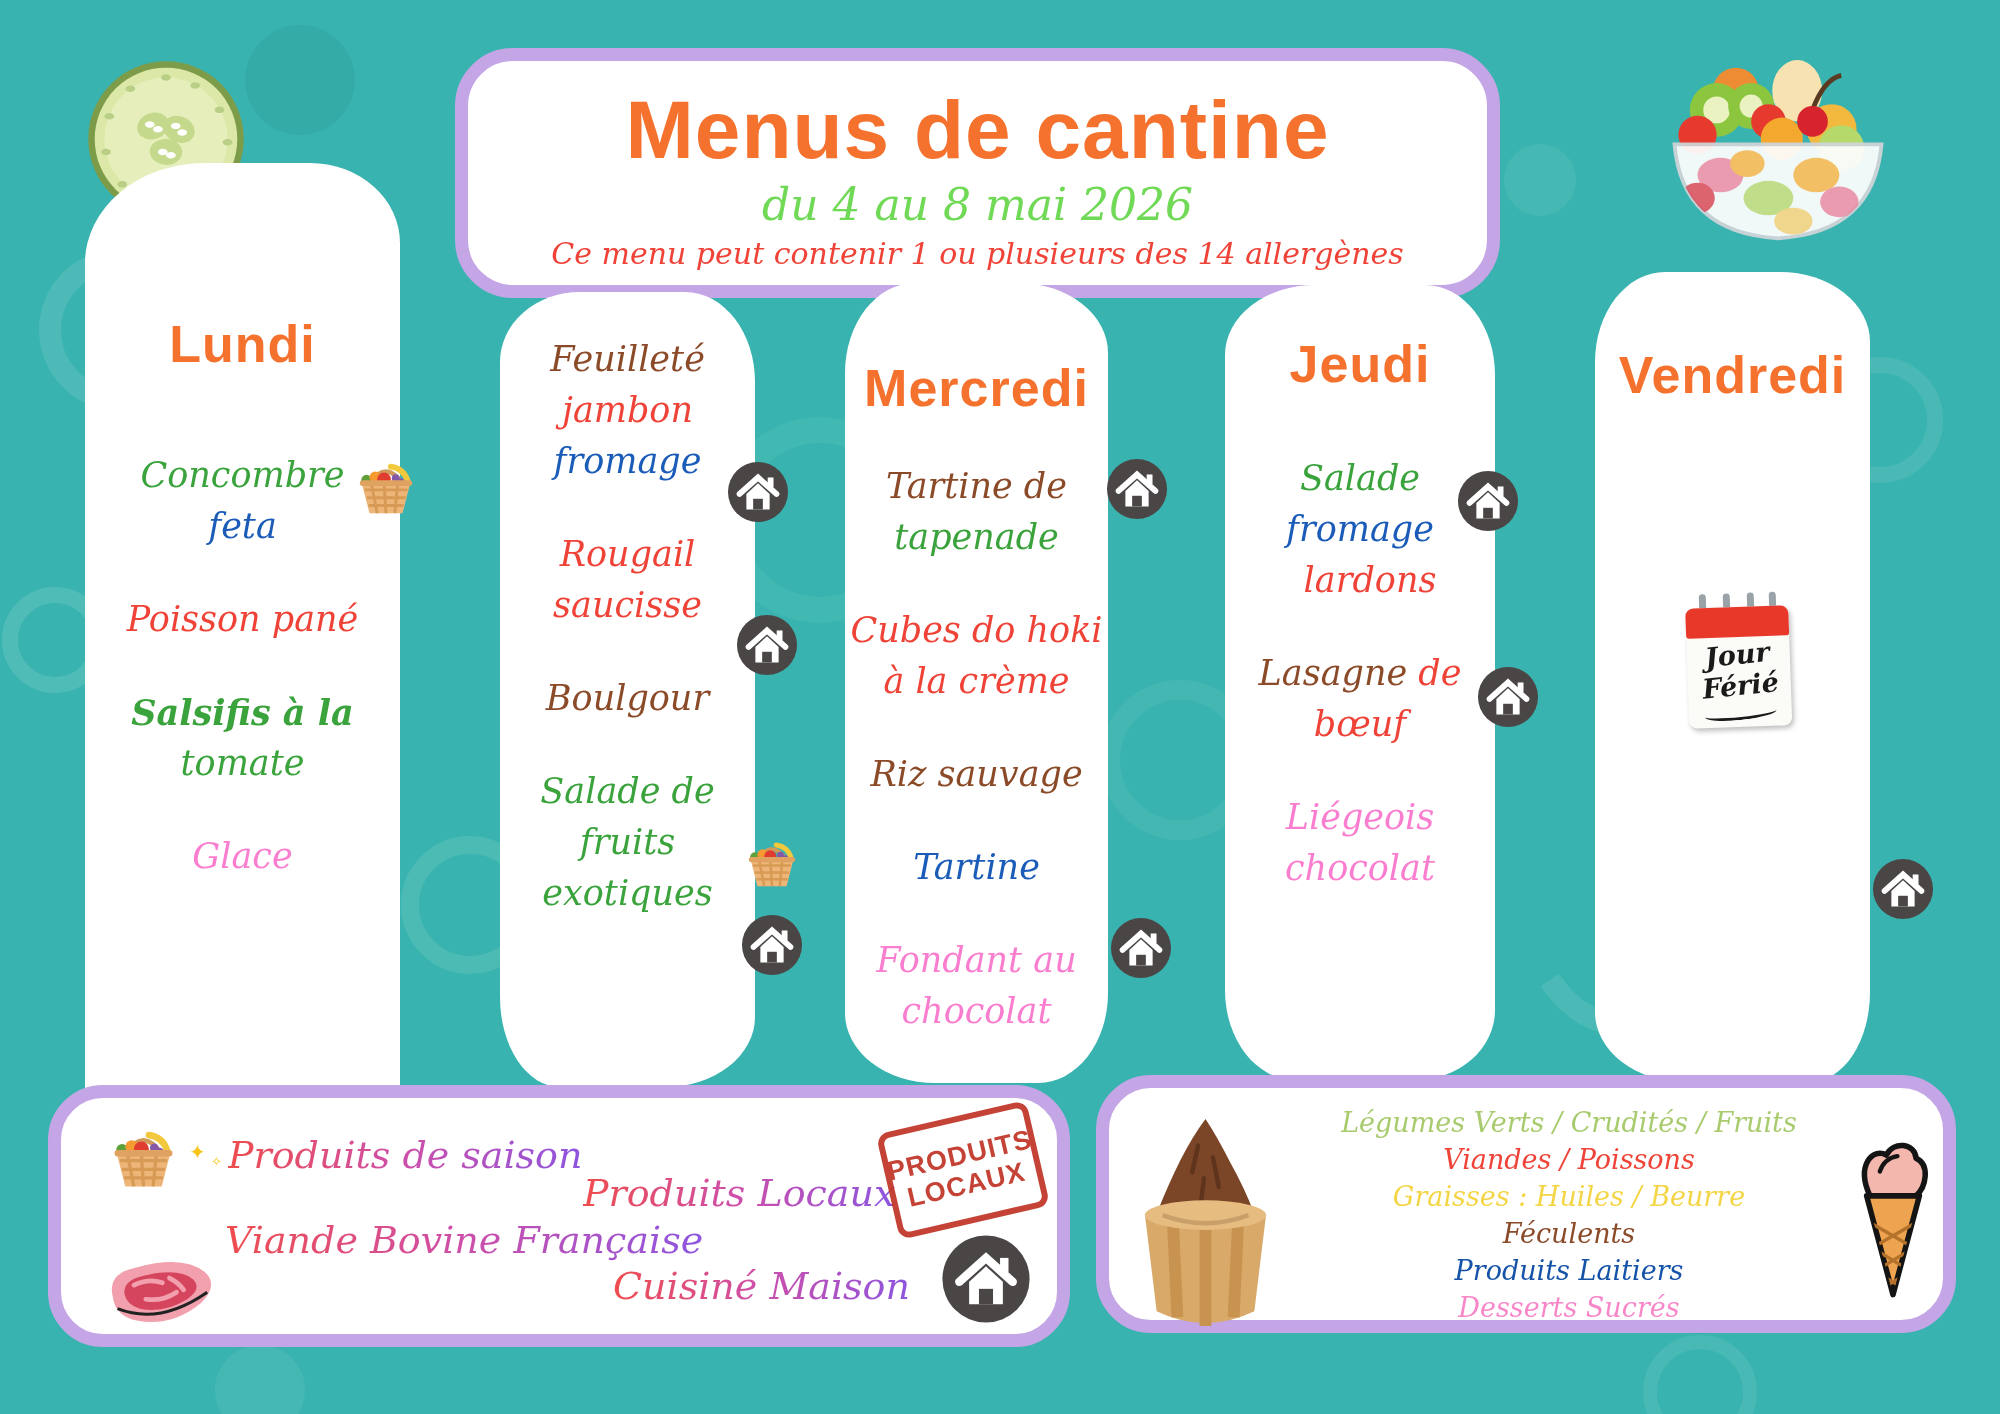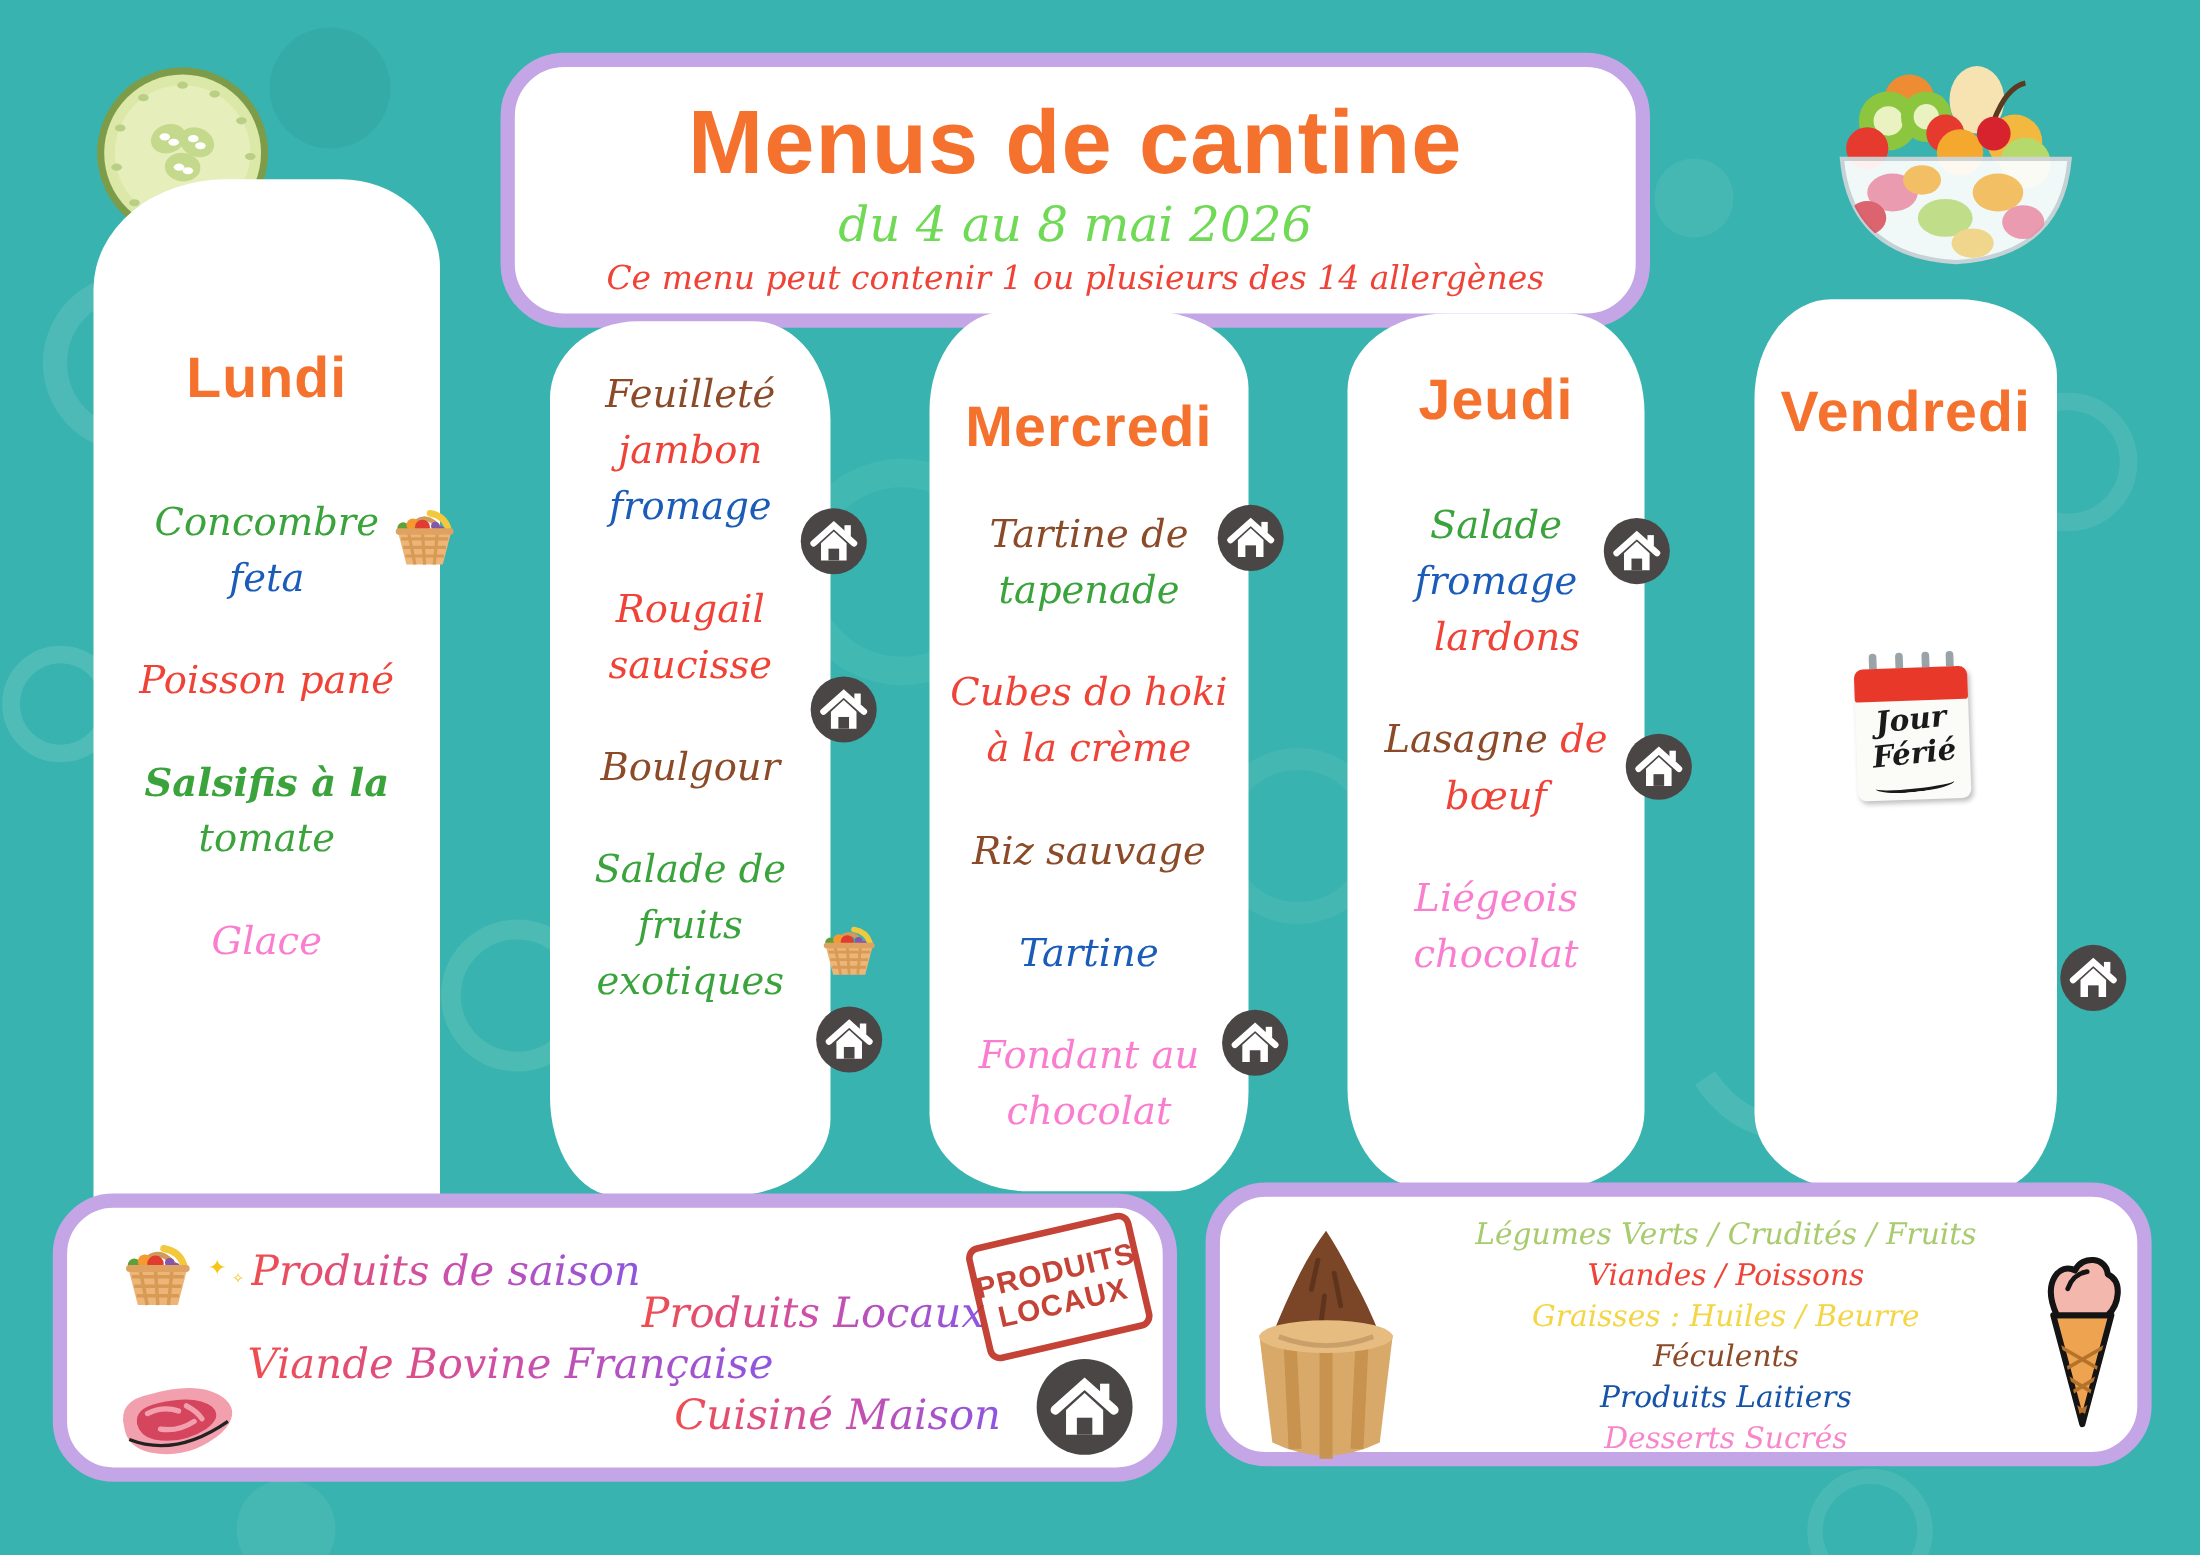--- a/index.html
+++ b/index.html
@@ -14,21 +14,21 @@
   .title-box{position:absolute;left:455px;top:16px;width:1045px;height:250px;background:#fff;
     border:13px solid #c4a5e5;border-radius:58px;text-align:center;box-sizing:border-box;margin-top:32px;}
   .title{margin-top:22px;font-size:82px;font-weight:700;letter-spacing:1px;color:#f4722d;}
   .subtitle{margin-top:2px;font-size:44px;color:#70d956;font-family:"DejaVu Serif","Liberation Serif",serif;font-style:italic;}
   .allergen{margin-top:6px;font-size:30px;color:#ef4338;font-family:"DejaVu Serif","Liberation Serif",serif;font-style:italic;}
 
   
   .day-col{position:absolute;background:#fff;box-sizing:border-box;text-align:center;}
   .col-lundi   {left:85px;  top:163px;width:315px;height:1084px;border-radius:120px 90px 80px 70px/100px 80px 90px 70px;text-align:center;--pt:150px;--first:75px;}
   .col-mardi   {left:500px; top:292px;width:255px;height:795px;border-radius:80px 70px 90px 60px/70px 90px 70px 90px;--pt:30px;--first:30px;}
-  .col-mercredi{left:845px; top:283px;width:290px;height:800px;border-radius:70px 90px 70px 90px/90px 70px 90px 70px;--pt:74px;--first:30px;}
+  .col-mercredi{left:845px; top:283px;width:263px;height:800px;border-radius:70px 90px 70px 90px/90px 70px 90px 70px;--pt:74px;--first:30px;}
   .col-jeudi   {left:1225px;top:285px;width:270px;height:795px;border-radius:90px 70px 80px 70px/70px 90px 70px 90px;--pt:48px;--first:58px;}
   .col-vendredi{left:1595px;top:272px;width:275px;height:810px;border-radius:70px 90px 60px 90px/90px 70px 90px 70px;--pt:72px;--first:40px;}
   .day-heading{padding-top:var(--pt);font-size:52px;font-weight:700;letter-spacing:1px;color:#f4722d;line-height:62px;}
   .day-items{margin-top:var(--first);}
   .menu-line{font-family:"DejaVu Serif","Liberation Serif",serif;font-style:italic;font-size:35px;line-height:51px;}
   .dish-gap{margin-top:42px;}
 
   
   .house{position:absolute;width:62px;height:62px;}
   .house-big{position:absolute;width:90px;height:90px;}

